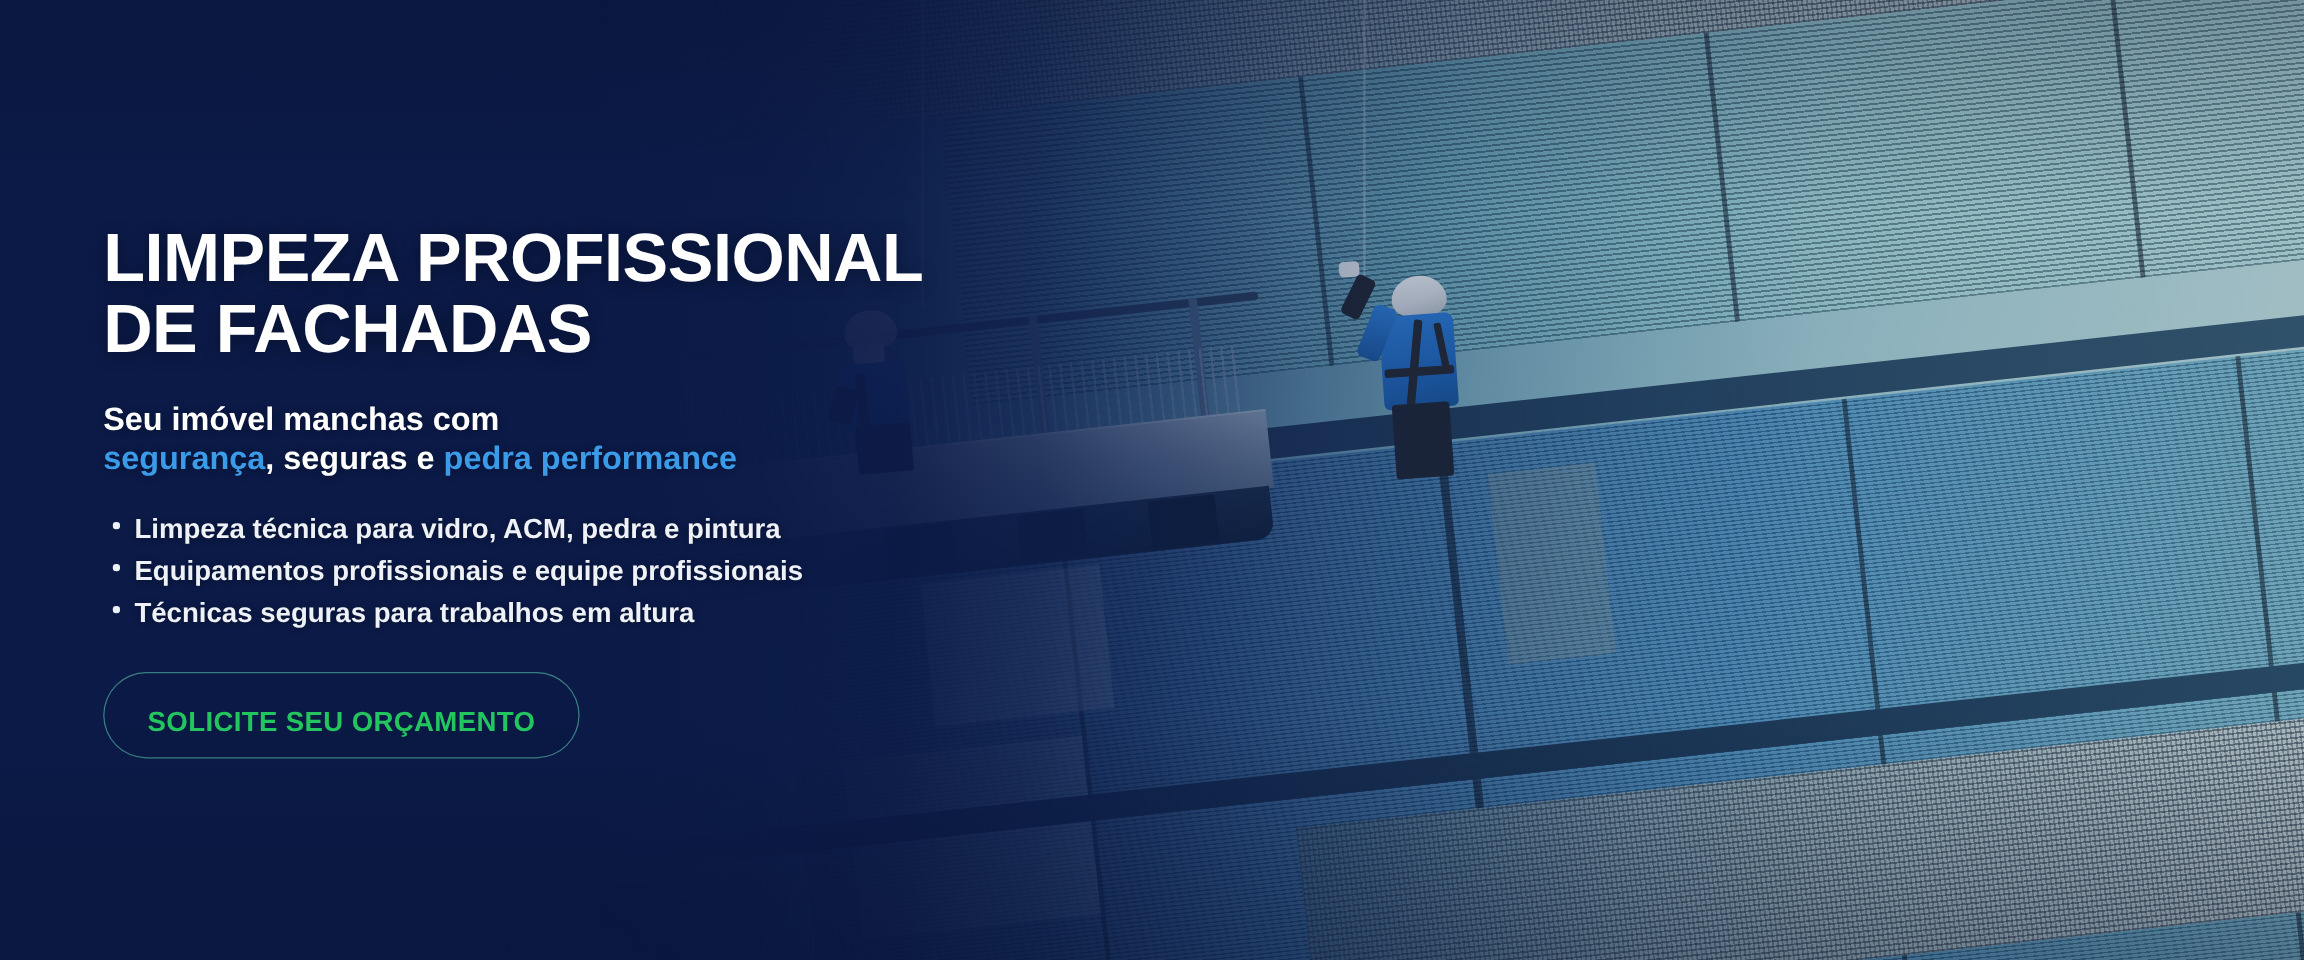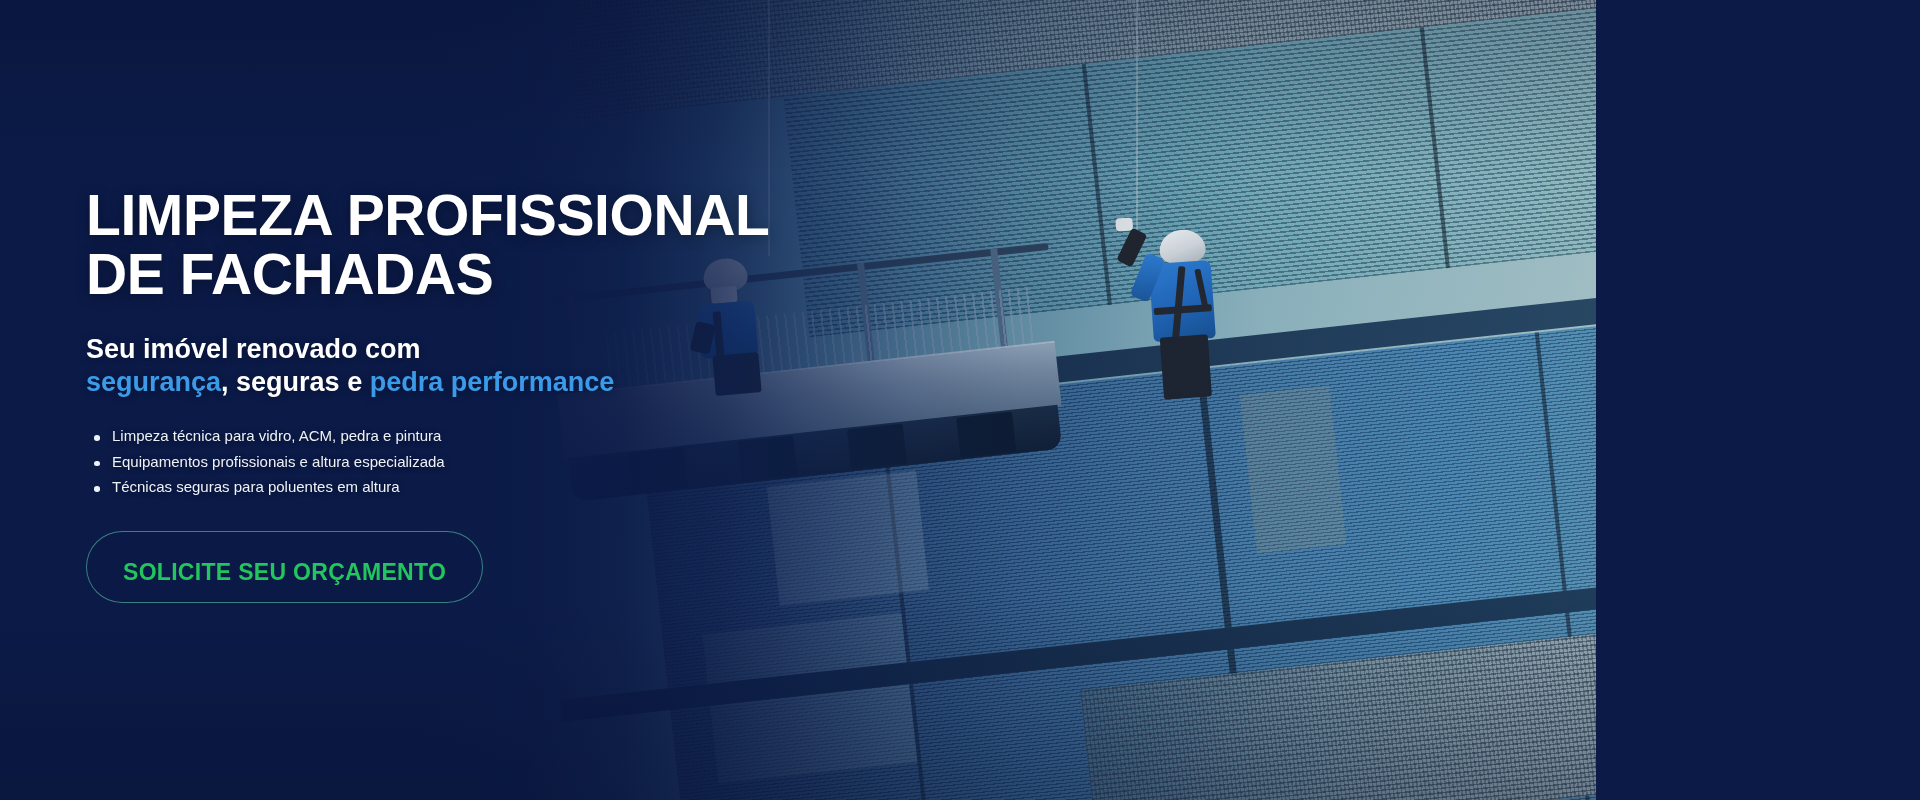--- a/index.html
+++ b/index.html
@@ -1,20 +1,20 @@
 <!DOCTYPE html>
 <html lang="pt-BR"><head>
 <meta charset="utf-8">
 <title>Hero — Limpeza Profissional de Fachadas</title>
 <style>
   *{margin:0;padding:0;box-sizing:border-box;}
   html,body{width:1920px;height:800px;overflow:hidden;background:#0b1a47;}
   body{font-family:"Liberation Sans","DejaVu Sans",sans-serif;}
 
-  .hero{position:relative;width:1596px;height:800px;overflow:hidden;background:#4c1d95;}
+  .hero{position:relative;width:1920px;height:800px;overflow:hidden;background:#4c1d95;}
 
   
   .photo{position:absolute;inset:0;overflow:hidden;}
 
   
   .ph-base{position:absolute;inset:0;
     background:
       linear-gradient(105deg,#24446e 0%,#2d5580 18%,#3f7296 38%,#6f9fb0 60%,#8fb3bd 78%,#a8c2c6 100%);
   }
 
@@ -118,22 +118,22 @@
 
   .headline{color:#fff;font-size:57px;line-height:1.03;font-weight:700;
     letter-spacing:-0.4px;text-transform:uppercase;white-space:pre-line;
     text-shadow:0 2px 14px rgba(0,0,0,.35);}
 
   .subhead{margin-top:30px;font-size:27px;line-height:1.22;font-weight:700;
     color:#ffffff;text-shadow:0 1px 8px rgba(0,0,0,.35);}
   .sub-accent{color:#3b9be8;}
 
   .bullets{margin-top:28px;list-style:none;}
-  .bullets li{position:relative;padding-left:26px;color:#eef2f7;font-size:15px;
-    line-height:1.2;margin-bottom:7.5px;text-shadow:0 1px 6px rgba(0,0,0,.38);}
+  .bullets li{position:relative;padding-left:26px;color:#eef2f7;font-size:23px;
+    line-height:1.2;margin-bottom:7.5px;text-shadow:0 1px 6px rgba(0,0,0,.38);font-weight:bold;}
   .bullets li::before{content:"";position:absolute;left:8px;top:8px;
     width:5.5px;height:5.5px;border-radius:50%;background:#eef2f7;}
 
   .cta{display:inline-block;margin-top:27px;padding:27px 36px 16px;
     border:1.5px solid rgba(88,190,170,.62);border-radius:40px;
     color:#22c55e;font-size:23px;font-weight:700;letter-spacing:.3px;
     text-transform:uppercase;background:rgba(10,26,64,.24);
     text-decoration:none;cursor:pointer;}
 </style>
 </head>
@@ -225,25 +225,25 @@
 
   <div class="overlay"></div>
   <div class="vignette"></div>
 
   <div class="content">
 
     <h1 class="headline">LIMPEZA PROFISSIONAL
 DE FACHADAS</h1>
 
     <div class="subhead">
-      <div>Seu imóvel renovado com</div>
+      <div>Seu imóvel manchas com</div>
       <div><span class="sub-accent">segurança</span><span>, seguras e </span><span class="sub-accent">pedra performance</span></div>
     </div>
 
     <ul class="bullets">
       <li>Limpeza técnica para vidro, ACM, pedra e pintura</li>
-      <li>Equipamentos profissionais e altura especializada</li>
-      <li>Técnicas seguras para poluentes em altura</li>
+      <li>Equipamentos profissionais e equipe profissionais</li>
+      <li>Técnicas seguras para trabalhos em altura</li>
     </ul>
 
     <a href="#" class="cta">SOLICITE SEU ORÇAMENTO</a>
   </div>
 </div>
 
 </body></html>

